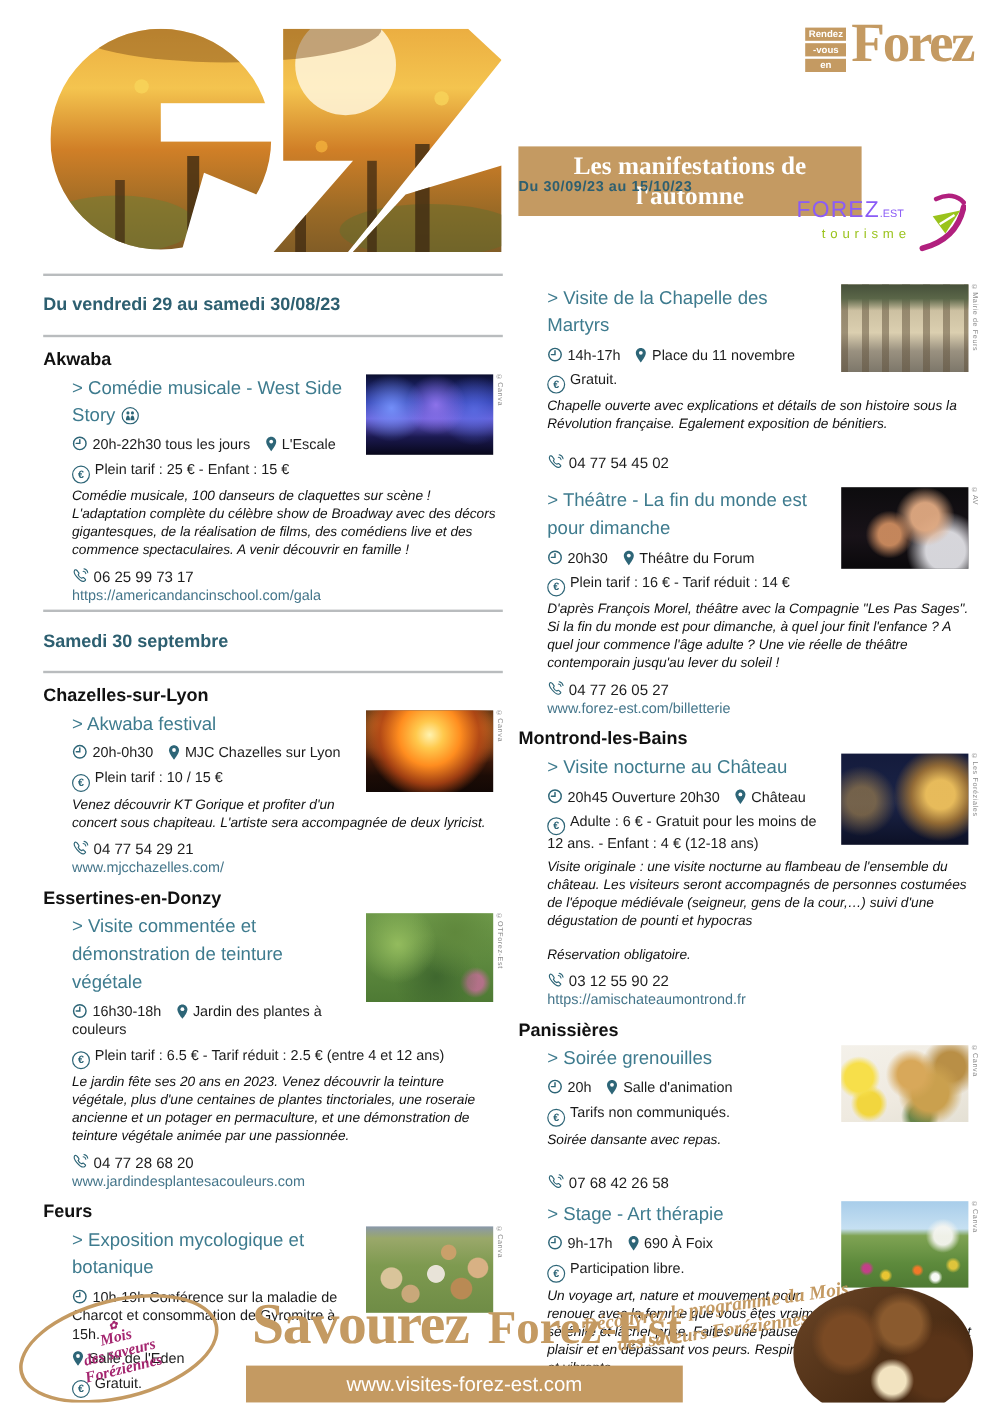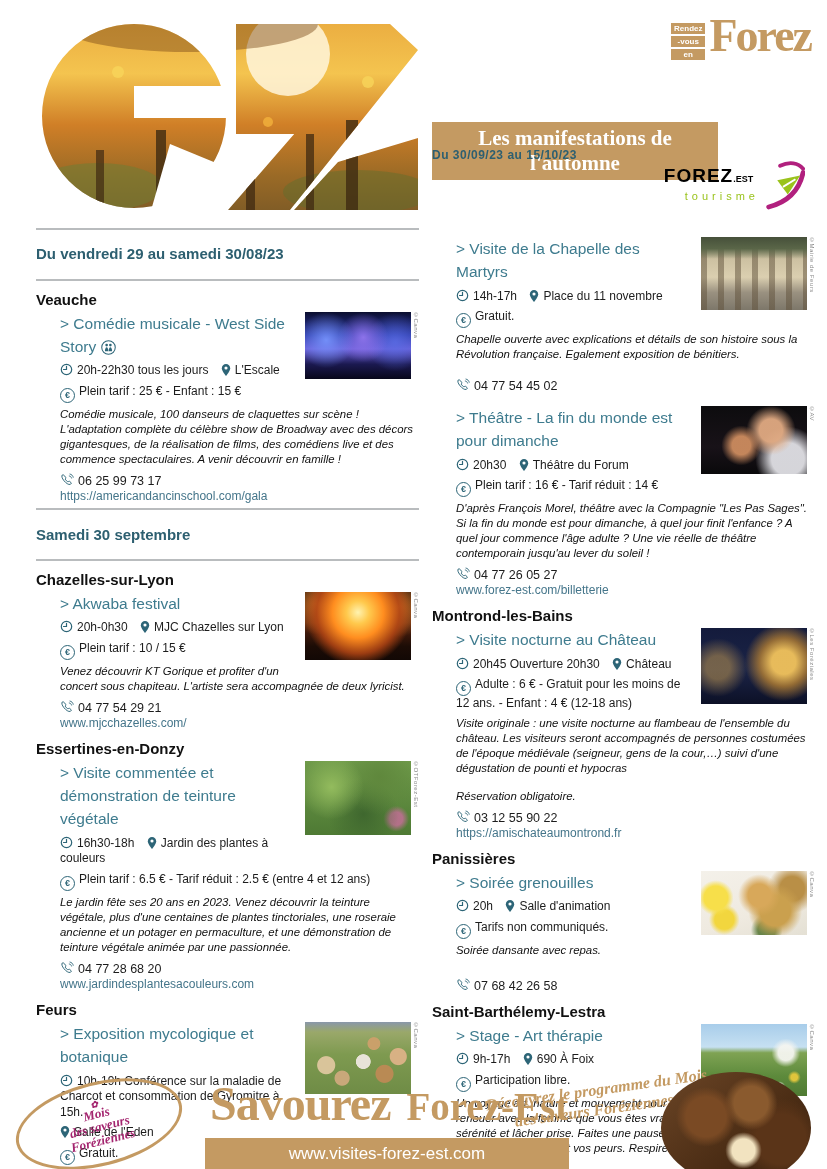--- a/index.html
+++ b/index.html
@@ -13,21 +13,21 @@
   .brand-chip { background:#c49a62; color:#fff; font-size:8px; font-weight:bold; padding:1px 3px; line-height:9px; text-align:center; }
   .brand-logo { font-family:"Liberation Serif", serif; font-weight:bold; color:#c49a62; font-size:46px; line-height:40px; letter-spacing:-2px; }
 
   .title-banner { position:absolute; top:78px; left:432px; width:286px; background:#c49a62; color:#fff;
                   font-family:"Liberation Serif", serif; font-weight:bold; font-size:21px; line-height:25px;
                   text-align:center; padding:4px 6px; box-sizing:border-box;margin-top:44px; }
   .date-range { position:absolute; top:148px; left:432px; color:#2d5f70; font-weight:bold; font-size:12px; letter-spacing:.5px; }
 
   .tourism { position:absolute; top:158px; right:22px; display:flex; align-items:center; gap:2px; }
   .tourism-text { text-align:left; }
-  .tourism-name { color:#000000; font-weight:bold; font-size:19px; letter-spacing:1px; line-height:20px; }
+  .tourism-name { color:#8b5cf6; font-weight:normal; font-size:19px; letter-spacing:1px; line-height:20px; }
   .tourism-est { font-size:9px; letter-spacing:0; }
   .tourism-sub { color:#9ac31c; font-size:11px; letter-spacing:4px; line-height:14px;padding-left:21px; }
 
   
   .main { position:absolute; top:228px; left:36px; width:780px; display:flex; gap:13px; }
   .col { width:383px; }
   .rule { border-top:2px solid #b9bcbe; }
   .date-h { color:#2d5f70; font-weight:bold; font-size:15px; padding:3px 0 4px; }
   .city { font-weight:bold; font-size:15px; color:#111; margin:10px 0 1px; }
   .event { margin-left:24px; display:flow-root; margin-bottom:5px; }
@@ -216,21 +216,21 @@
     </svg>
   </div>
 
   <div class="main">
 
     <div class="col">
       <div class="rule"></div>
       <h2 class="date-h">Du vendredi 29 au samedi 30/08/23</h2>
       <div class="rule"></div>
 
-      <h3 class="city">Veauche</h3>
+      <h3 class="city">Akwaba</h3>
       <article class="event">
         <div class="photo-wrap">
           <div class="photo ph-wss"></div>
           <span class="credit">©Canva</span>
         </div>
         <h4 class="event-title"><span>&gt; Comédie musicale - West Side Story</span>
           <svg class="icon family">
               <use href="#i-family"></use>
             </svg></h4>
         <div class="detail">
@@ -436,21 +436,20 @@
           <span class="euro-icon">€</span><span>Tarifs non communiqués.</span>
         </div>
         <p class="desc">Soirée dansante avec repas.</p>
         <div class="contact" style="margin-top:20px">
           <svg class="icon phone">
               <use href="#i-phone"></use>
             </svg><span>07 68 42 26 58</span>
         </div>
       </article>
 
-      <h3 class="city">Saint-Barthélemy-Lestra</h3>
       <article class="event">
         <div class="photo-wrap">
           <div class="photo ph-meadow"></div>
           <span class="credit">©Canva</span>
         </div>
         <h4 class="event-title">&gt; Stage - Art thérapie</h4>
         <div class="detail">
           <svg class="icon">
               <use href="#i-clock"></use>
             </svg><span>9h-17h</span>

